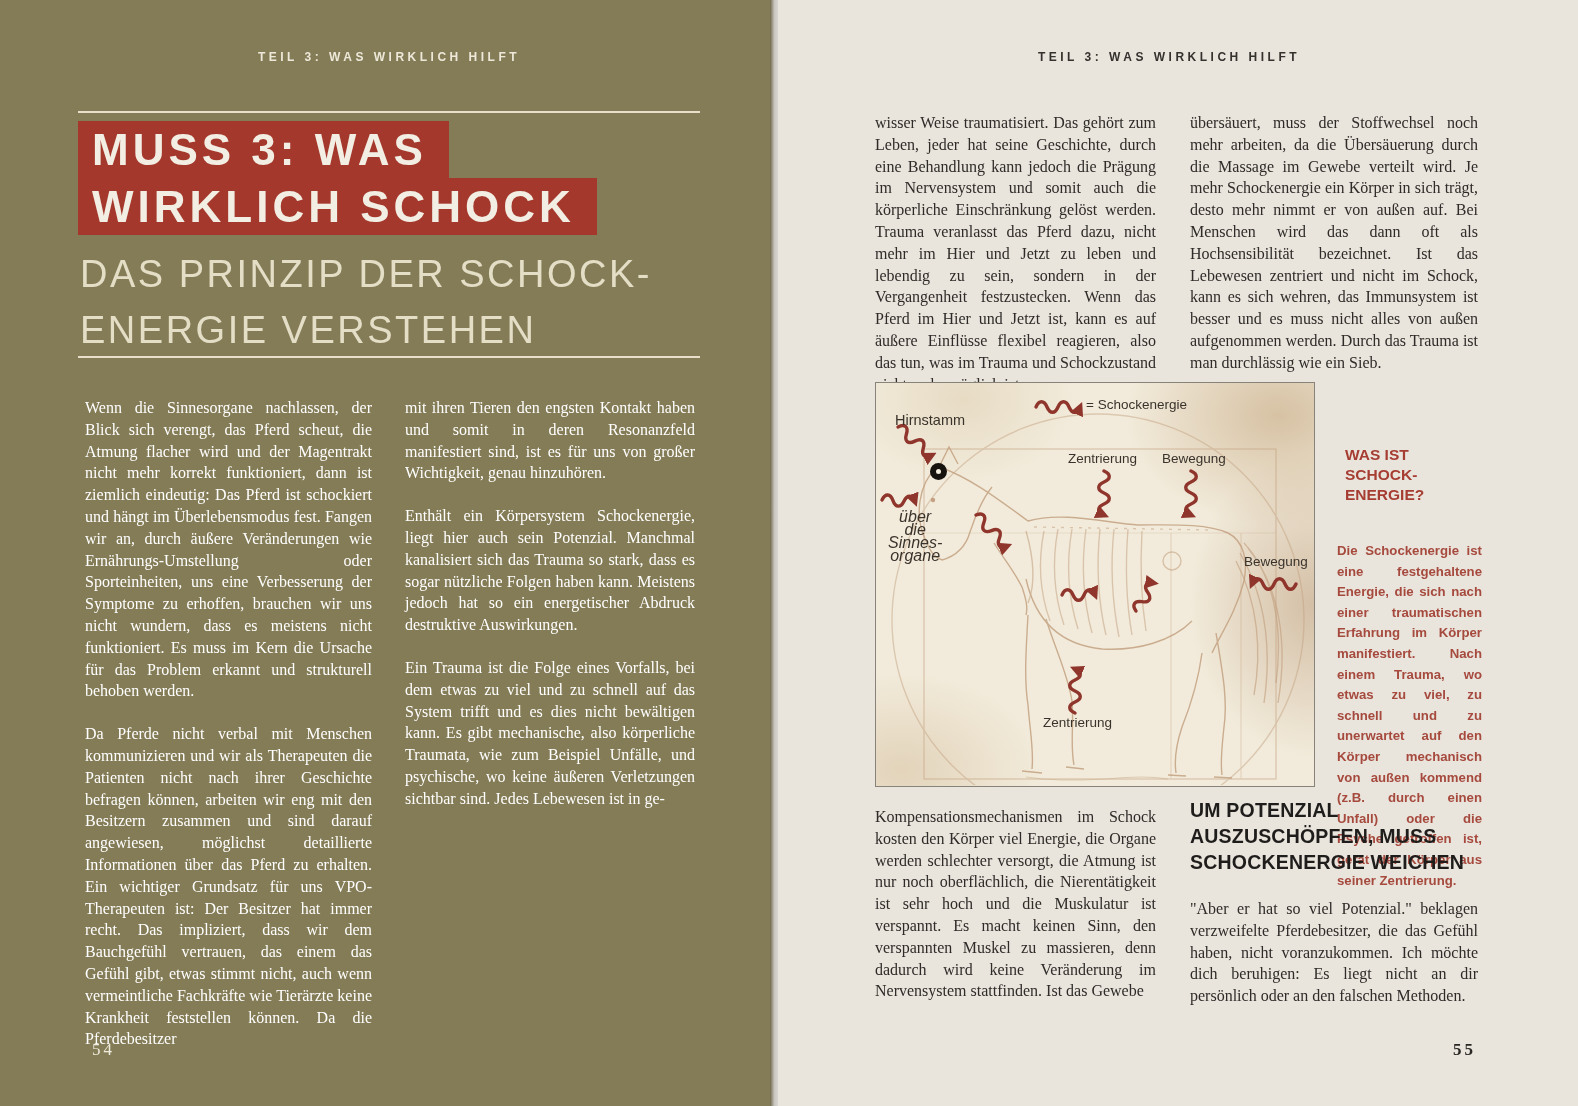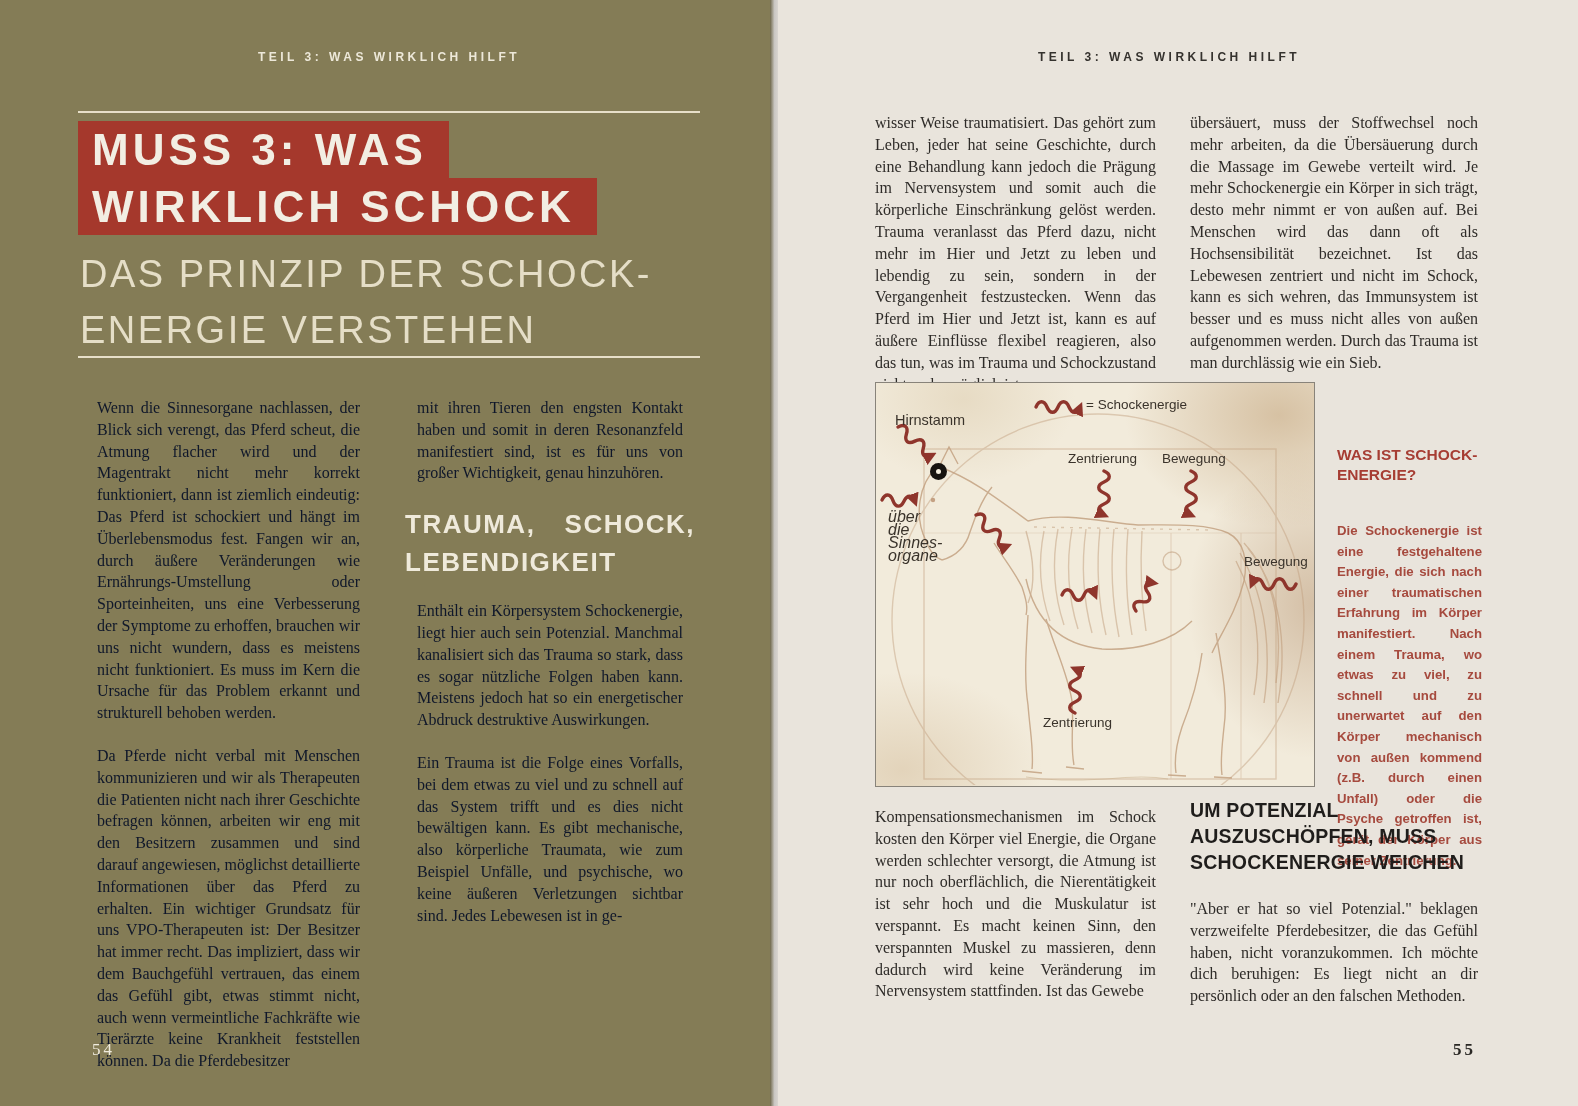--- a/index.html
+++ b/index.html
@@ -23,49 +23,49 @@
   .title{position:absolute;left:78px;top:121px;font-family:"Liberation Sans",sans-serif;
     font-weight:bold;font-size:44px;line-height:57px;color:#F2EEE3;letter-spacing:4px;}
   .title .bar{display:table;background:#A5382C;padding:0 22px 0 14px;white-space:nowrap;}
 
   .subtitle{position:absolute;left:80px;top:246px;font-family:"Liberation Sans",sans-serif;
     font-size:38px;line-height:56px;color:#E5DEC7;letter-spacing:2.5px;}
 
   .lcol{position:absolute;top:397px;}
   .lcol1{left:85px;width:287px;}
   .lcol2{left:405px;width:290px;}
-  .lcol p{margin:0 12px 21px;font-size:16px;line-height:21.8px;text-align:justify;color:#0f172a;}
+  .lcol p{margin:0 0 21px;font-size:16px;line-height:21.8px;text-align:justify;color:#ffffff;}
   .trauma-head{font-family:"Liberation Sans",sans-serif;font-weight:bold;font-size:26px;
     line-height:38px;color:#EFEADB;letter-spacing:1.5px;text-align:justify;margin:13px 0 19px;}
 
   .pagenum{position:absolute;font-size:17px;letter-spacing:3px;}
   .pagenum.left{left:92px;top:1040px;color:#EFEBDC;}
   .pagenum.right{left:675px;top:1040px;color:#2A2825;font-weight:bold;}
 
   .rcol p{margin:0;font-size:16px;line-height:21.8px;text-align:justify;color:#2E2B28;}
   .rcol{position:absolute;}
   .rcol1-top{left:97px;top:112px;width:281px;}
   .rcol2-top{left:412px;top:112px;width:288px;}
   .rcol1-bottom{left:97px;top:806px;width:281px;}
   .rcol2-bottom{left:412px;top:898px;width:288px;}
   .um-head{position:absolute;left:412px;top:797px;width:300px;font-family:"Liberation Sans",sans-serif;
     font-weight:bold;font-size:19.5px;line-height:26px;color:#1F1D1B;letter-spacing:.2px;}
 
   .sidebar{position:absolute;left:559px;top:445px;width:145px;font-family:"Liberation Sans",sans-serif;}
-  .sidebar .sb-head{font-weight:bold;font-size:15.5px;line-height:20px;color:#A63D33;margin:0 0 36px;}
+  .sidebar .sb-head{font-weight:bold;font-size:15.5px;line-height:20px;color:#A63D33;margin:0 8px 36px;}
   .sidebar .sb-body{font-weight:bold;font-size:13.2px;line-height:20.6px;color:#A64A3E;text-align:justify;}
 
   .figure{position:absolute;left:97px;top:382px;width:440px;height:405px;box-sizing:border-box;
     border:1.5px solid #88837A;
     background:
       radial-gradient(220px 160px at 92% 8%, rgba(187,152,108,.50), rgba(187,152,108,0) 70%),
       radial-gradient(180px 220px at 100% 55%, rgba(170,130,92,.42), rgba(170,130,92,0) 70%),
       radial-gradient(200px 140px at 6% 96%, rgba(198,168,126,.35), rgba(198,168,126,0) 70%),
       radial-gradient(160px 120px at 20% 4%, rgba(205,182,142,.30), rgba(205,182,142,0) 70%),
-      #F2EBDB;}
+      #F2EBDB; text-align: center;}
   .figure svg{position:absolute;left:0;top:0;}
   .fig-label{position:absolute;font-family:"Liberation Sans",sans-serif;color:#3A332B;}
   .lbl-legend{left:210px;top:14px;font-size:13.5px;}
   .lbl-hirnstamm{left:19px;top:29px;font-size:14.5px;}
   .lbl-sinnes{left:12px;top:127px;font-size:16px;line-height:13px;white-space:pre-line;font-style:italic;}
   .lbl-zentr-top{left:192px;top:68px;font-size:13.5px;}
   .lbl-beweg-top{left:286px;top:68px;font-size:13.5px;}
   .lbl-beweg-right{left:368px;top:171px;font-size:13.5px;}
   .lbl-zentr-bottom{left:167px;top:332px;font-size:13.5px;}
   .dot{position:absolute;left:54px;top:80px;width:17px;height:17px;border-radius:50%;background:#16130F;}
@@ -92,21 +92,20 @@
   </div>
   <div class="rule rule2"></div>
 
   <div class="lcol lcol1">
     <p>Wenn die Sinnesorgane nachlassen, der Blick sich verengt, das Pferd scheut, die Atmung flacher wird und der Magentrakt nicht mehr korrekt funktioniert, dann ist ziemlich eindeutig: Das Pferd ist schockiert und hängt im Überlebensmodus fest. Fangen wir an, durch äußere Veränderungen wie Ernährungs-Umstellung oder Sporteinheiten, uns eine Verbesserung der Symptome zu erhoffen, brauchen wir uns nicht wundern, dass es meistens nicht funktioniert. Es muss im Kern die Ursache für das Problem erkannt und strukturell behoben werden.</p>
     <p>Da Pferde nicht verbal mit Menschen kommunizieren und wir als Therapeuten die Patienten nicht nach ihrer Geschichte befragen können, arbeiten wir eng mit den Besitzern zusammen und sind darauf angewiesen, möglichst detaillierte Informationen über das Pferd zu erhalten. Ein wichtiger Grundsatz für uns VPO-Therapeuten ist: Der Besitzer hat immer recht. Das impliziert, dass wir dem Bauchgefühl vertrauen, das einem das Gefühl gibt, etwas stimmt nicht, auch wenn vermeintliche Fachkräfte wie Tierärzte keine Krankheit feststellen können. Da die Pferdebesitzer</p>
   </div>
 
   <div class="lcol lcol2">
     <p>mit ihren Tieren den engsten Kontakt haben und somit in deren Resonanzfeld manifestiert sind, ist es für uns von großer Wichtigkeit, genau hinzuhören.</p>
-    <div class="trauma-head">TRAUMA, SCHOCK, LEBENDIGKEIT</div>
     <p>Enthält ein Körpersystem Schockenergie, liegt hier auch sein Potenzial. Manchmal kanalisiert sich das Trauma so stark, dass es sogar nützliche Folgen haben kann. Meistens jedoch hat so ein energetischer Abdruck destruktive Auswirkungen.</p>
     <p>Ein Trauma ist die Folge eines Vorfalls, bei dem etwas zu viel und zu schnell auf das System trifft und es dies nicht bewältigen kann. Es gibt mechanische, also körperliche Traumata, wie zum Beispiel Unfälle, und psychische, wo keine äußeren Verletzungen sichtbar sind. Jedes Lebewesen ist in ge-</p>
   </div>
 
   <div class="pagenum left">54</div>
 </div>
 
 <div class="gutter"></div>
 
 <div class="page-right">

